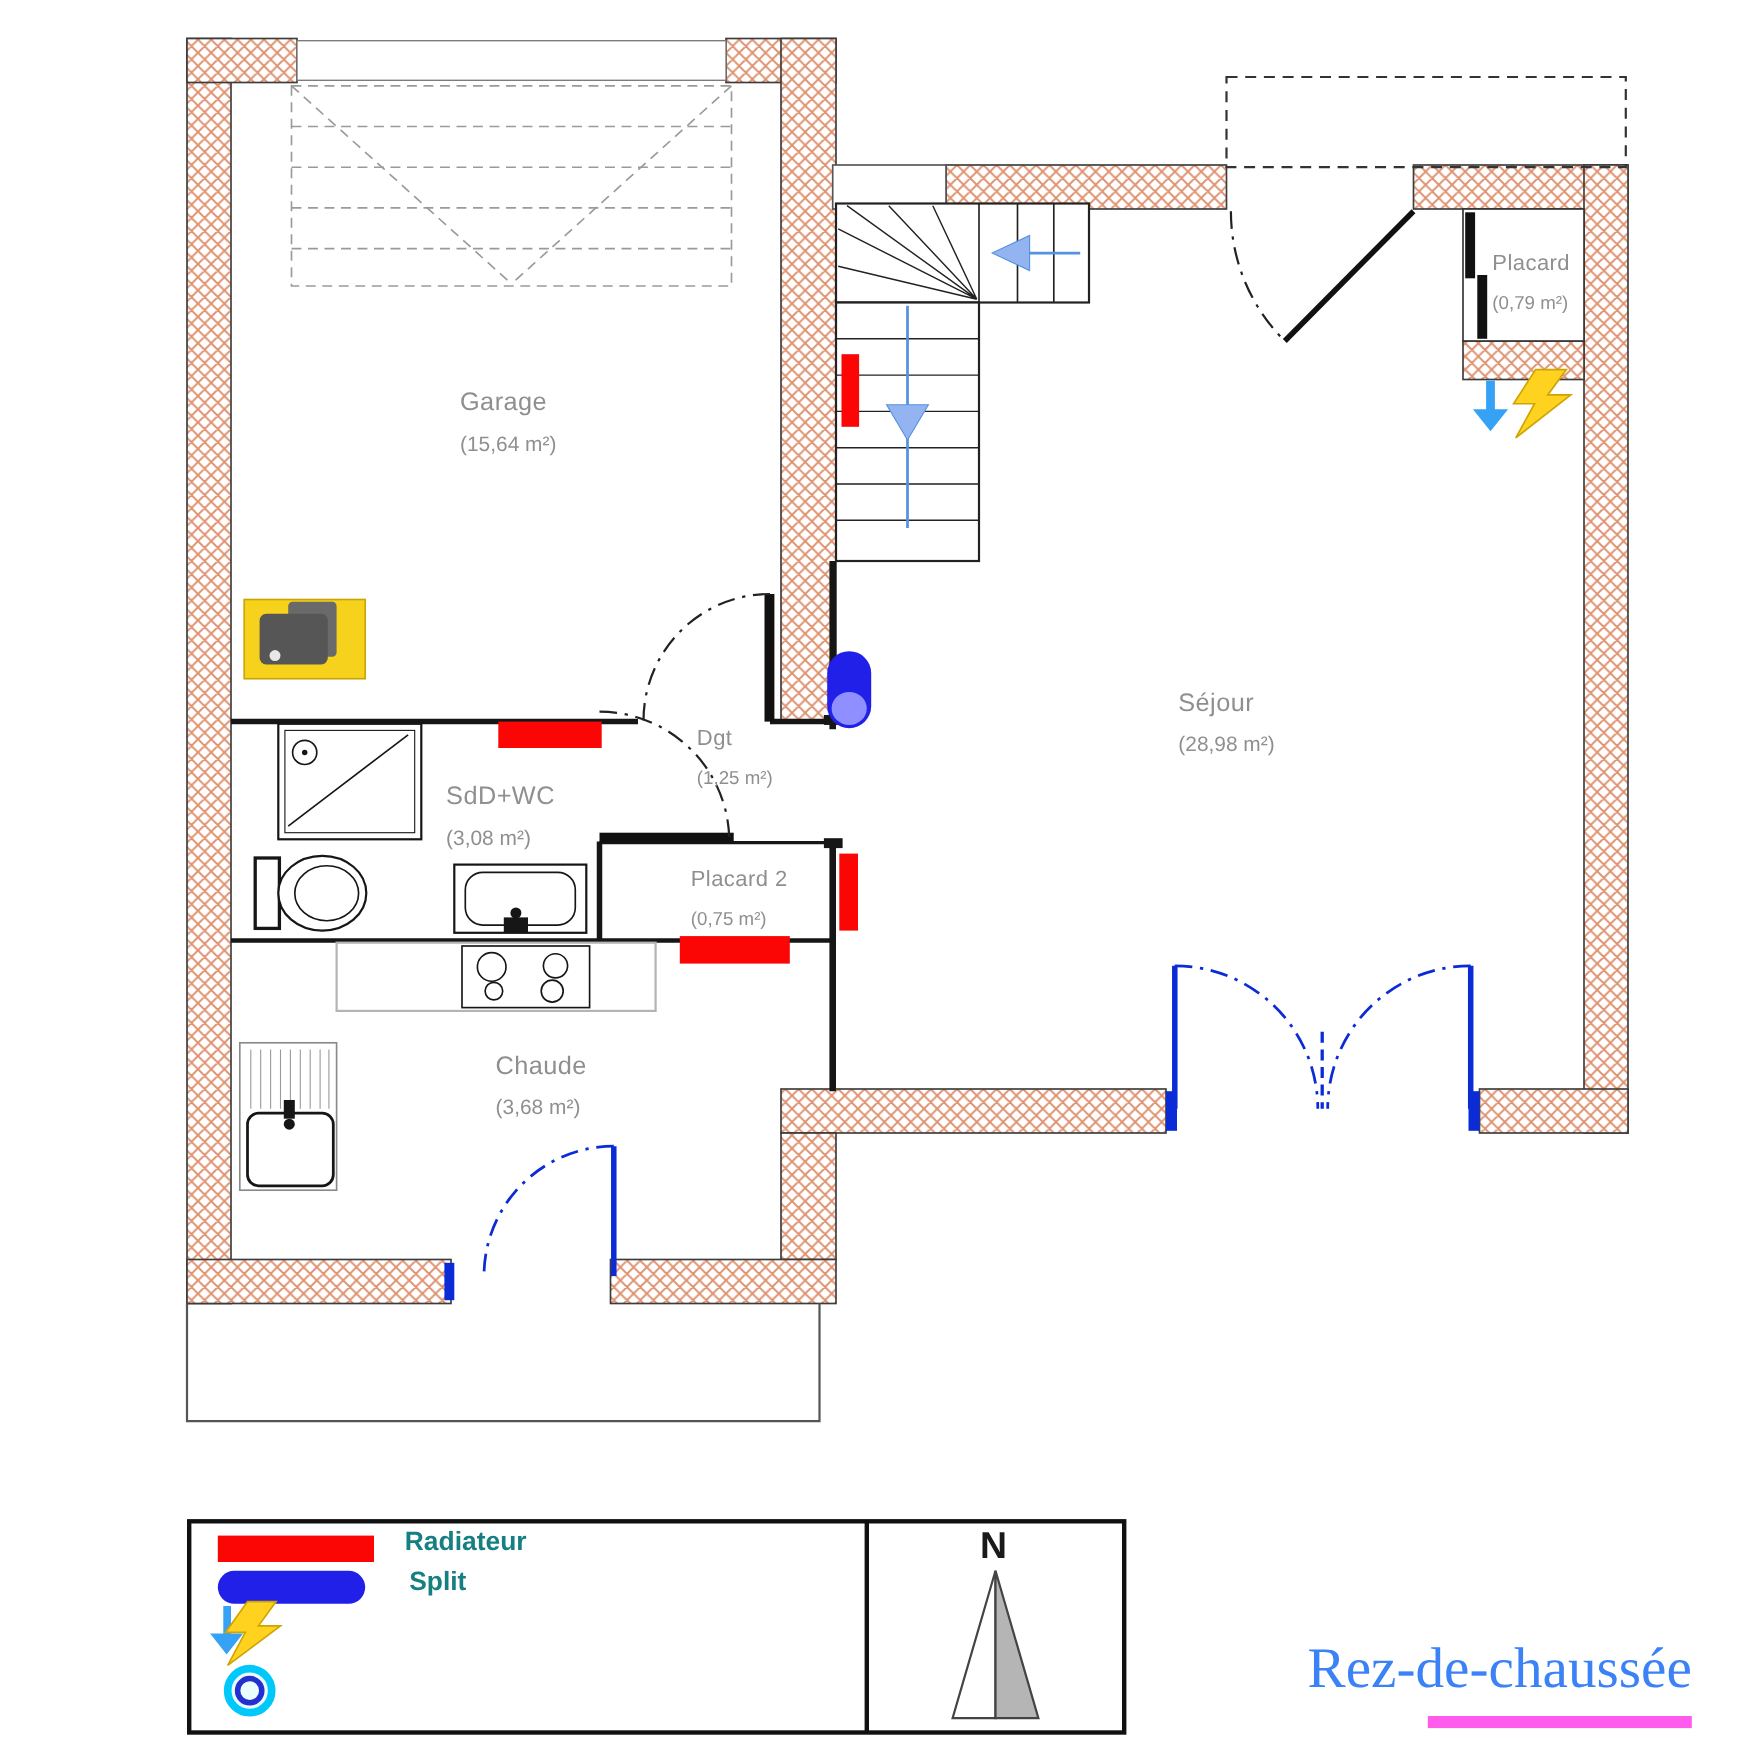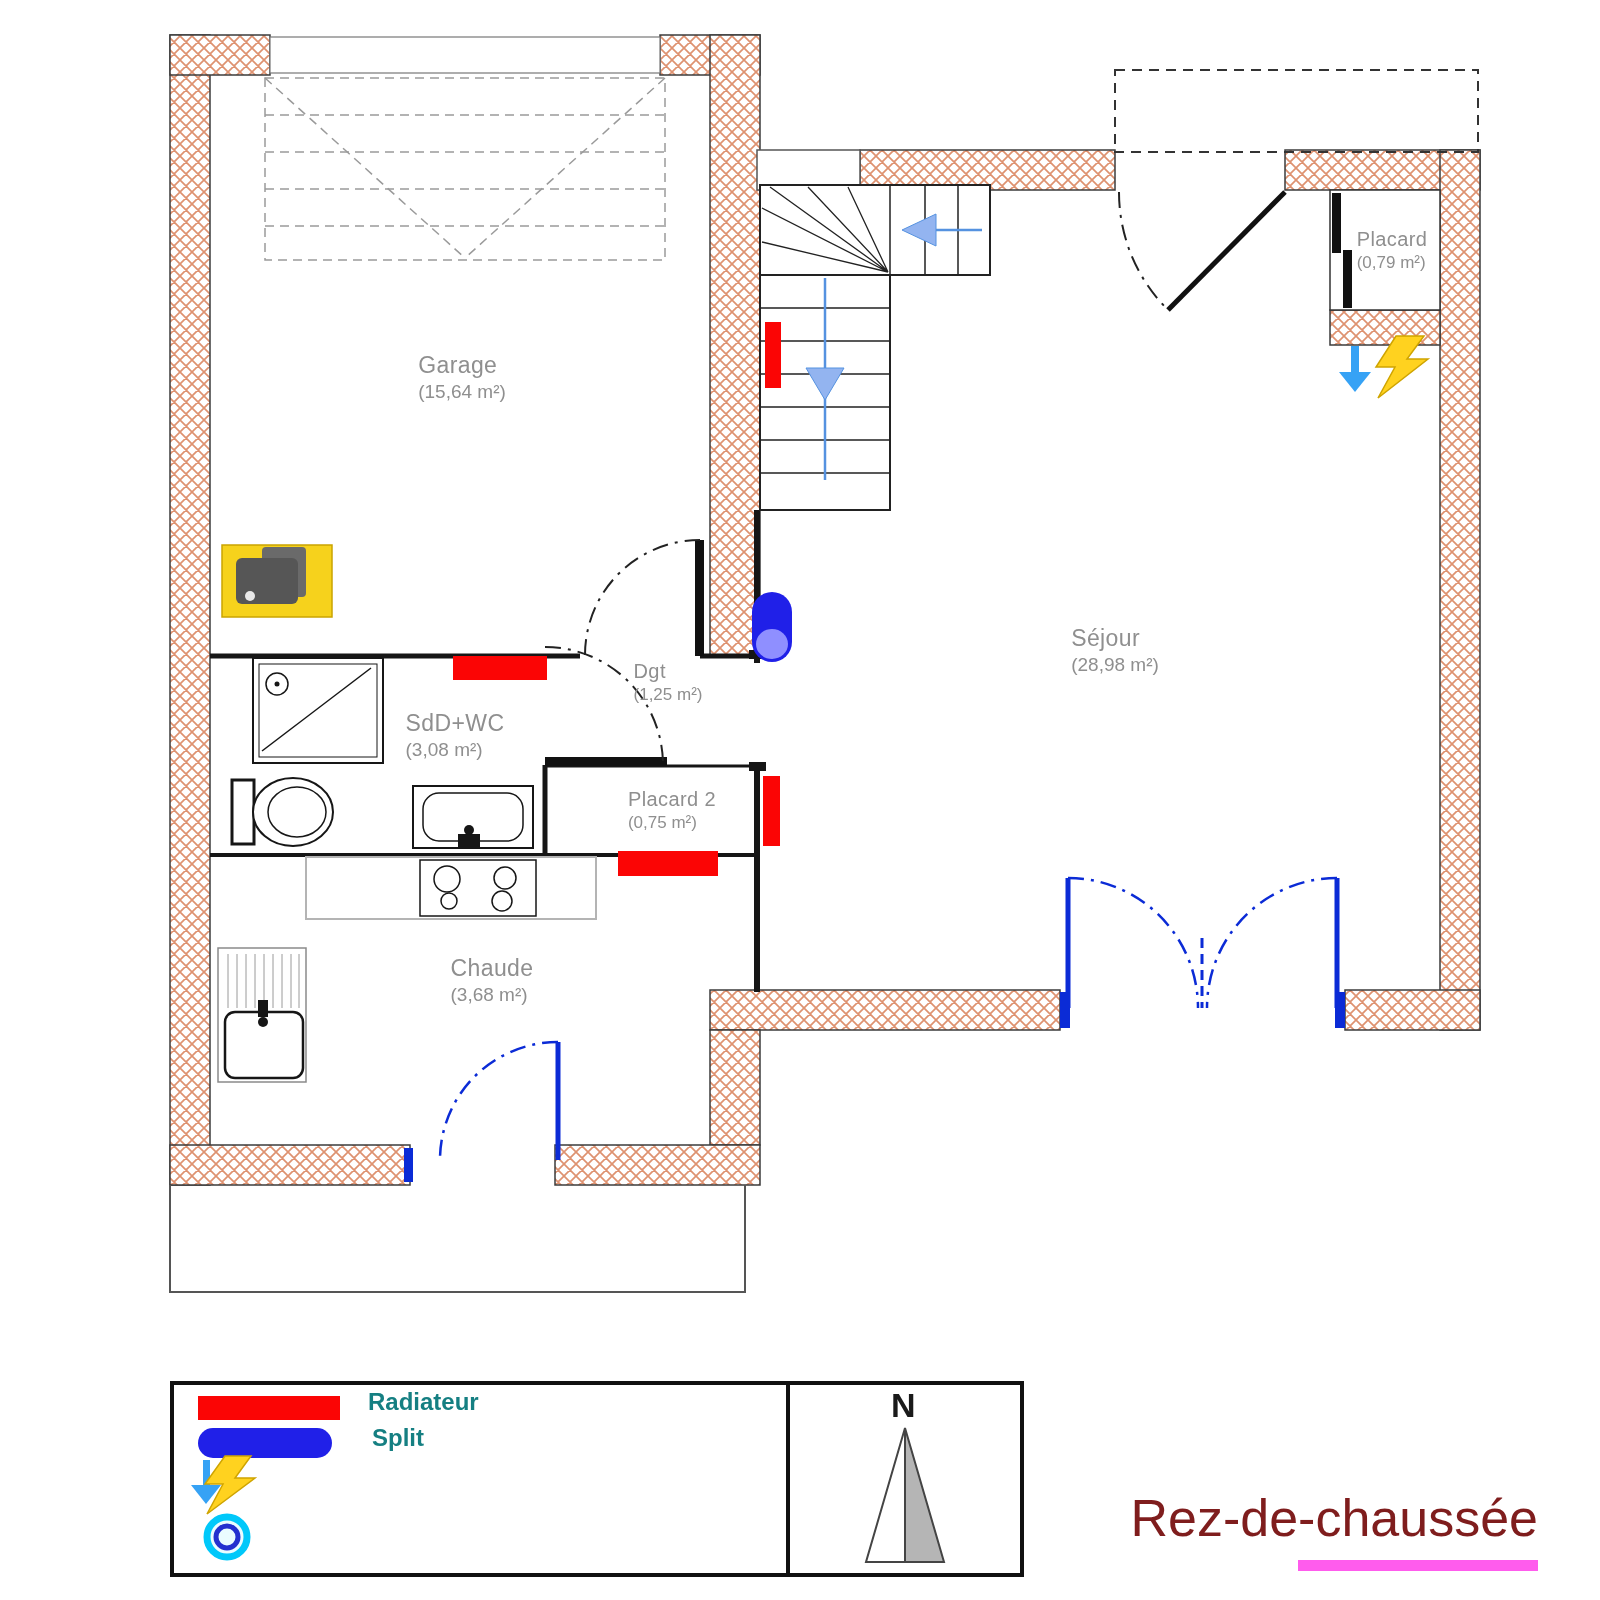--- a/index.html
+++ b/index.html
@@ -2,26 +2,26 @@
 <html><head>
 <meta charset="utf-8">
 <title>Plan</title>
 <style>
   html,body{margin:0;padding:0;background:#fff;}
   .canvas{position:relative;width:1600px;height:1600px;background:#fff;overflow:hidden;
           font-family:"Liberation Sans",sans-serif;}
   svg.plan{position:absolute;left:0;top:0;}
   .room-label{position:absolute;transform:translateX(-50%);color:#8f8f8f;}
   .room-name{display:block;font-size:23px;letter-spacing:.4px;}
-  .room-area{display:block;font-size:19px;margin-top:2px;}
+  .room-area{display:block;font-size:19px;margin-top:15px;}
   .room-label.small .room-name{font-size:20px;}
   .room-label.small .room-area{font-size:17px;}
   .legend-label{position:absolute;font-size:24px;font-weight:bold;color:#157f82;white-space:nowrap;}
   .north-label{position:absolute;font-size:34px;font-weight:bold;color:#1a1a1a;}
-  .floor-title{position:absolute;font-family:Liberation Sans, sans-serif;font-size:52px;color:#7f1d1d;
+  .floor-title{position:absolute;font-family:Liberation Serif, serif;font-size:52px;color:#3b82f6;
                transform:translateX(-100%);white-space:nowrap;}
 </style>
 </head>
 <body>
 
 <div class="canvas">
 
   <svg class="plan" width="1600" height="1600" viewBox="0 0 1600 1600">
     <defs>
       <pattern id="hatch" width="12" height="12" patternUnits="userSpaceOnUse">

